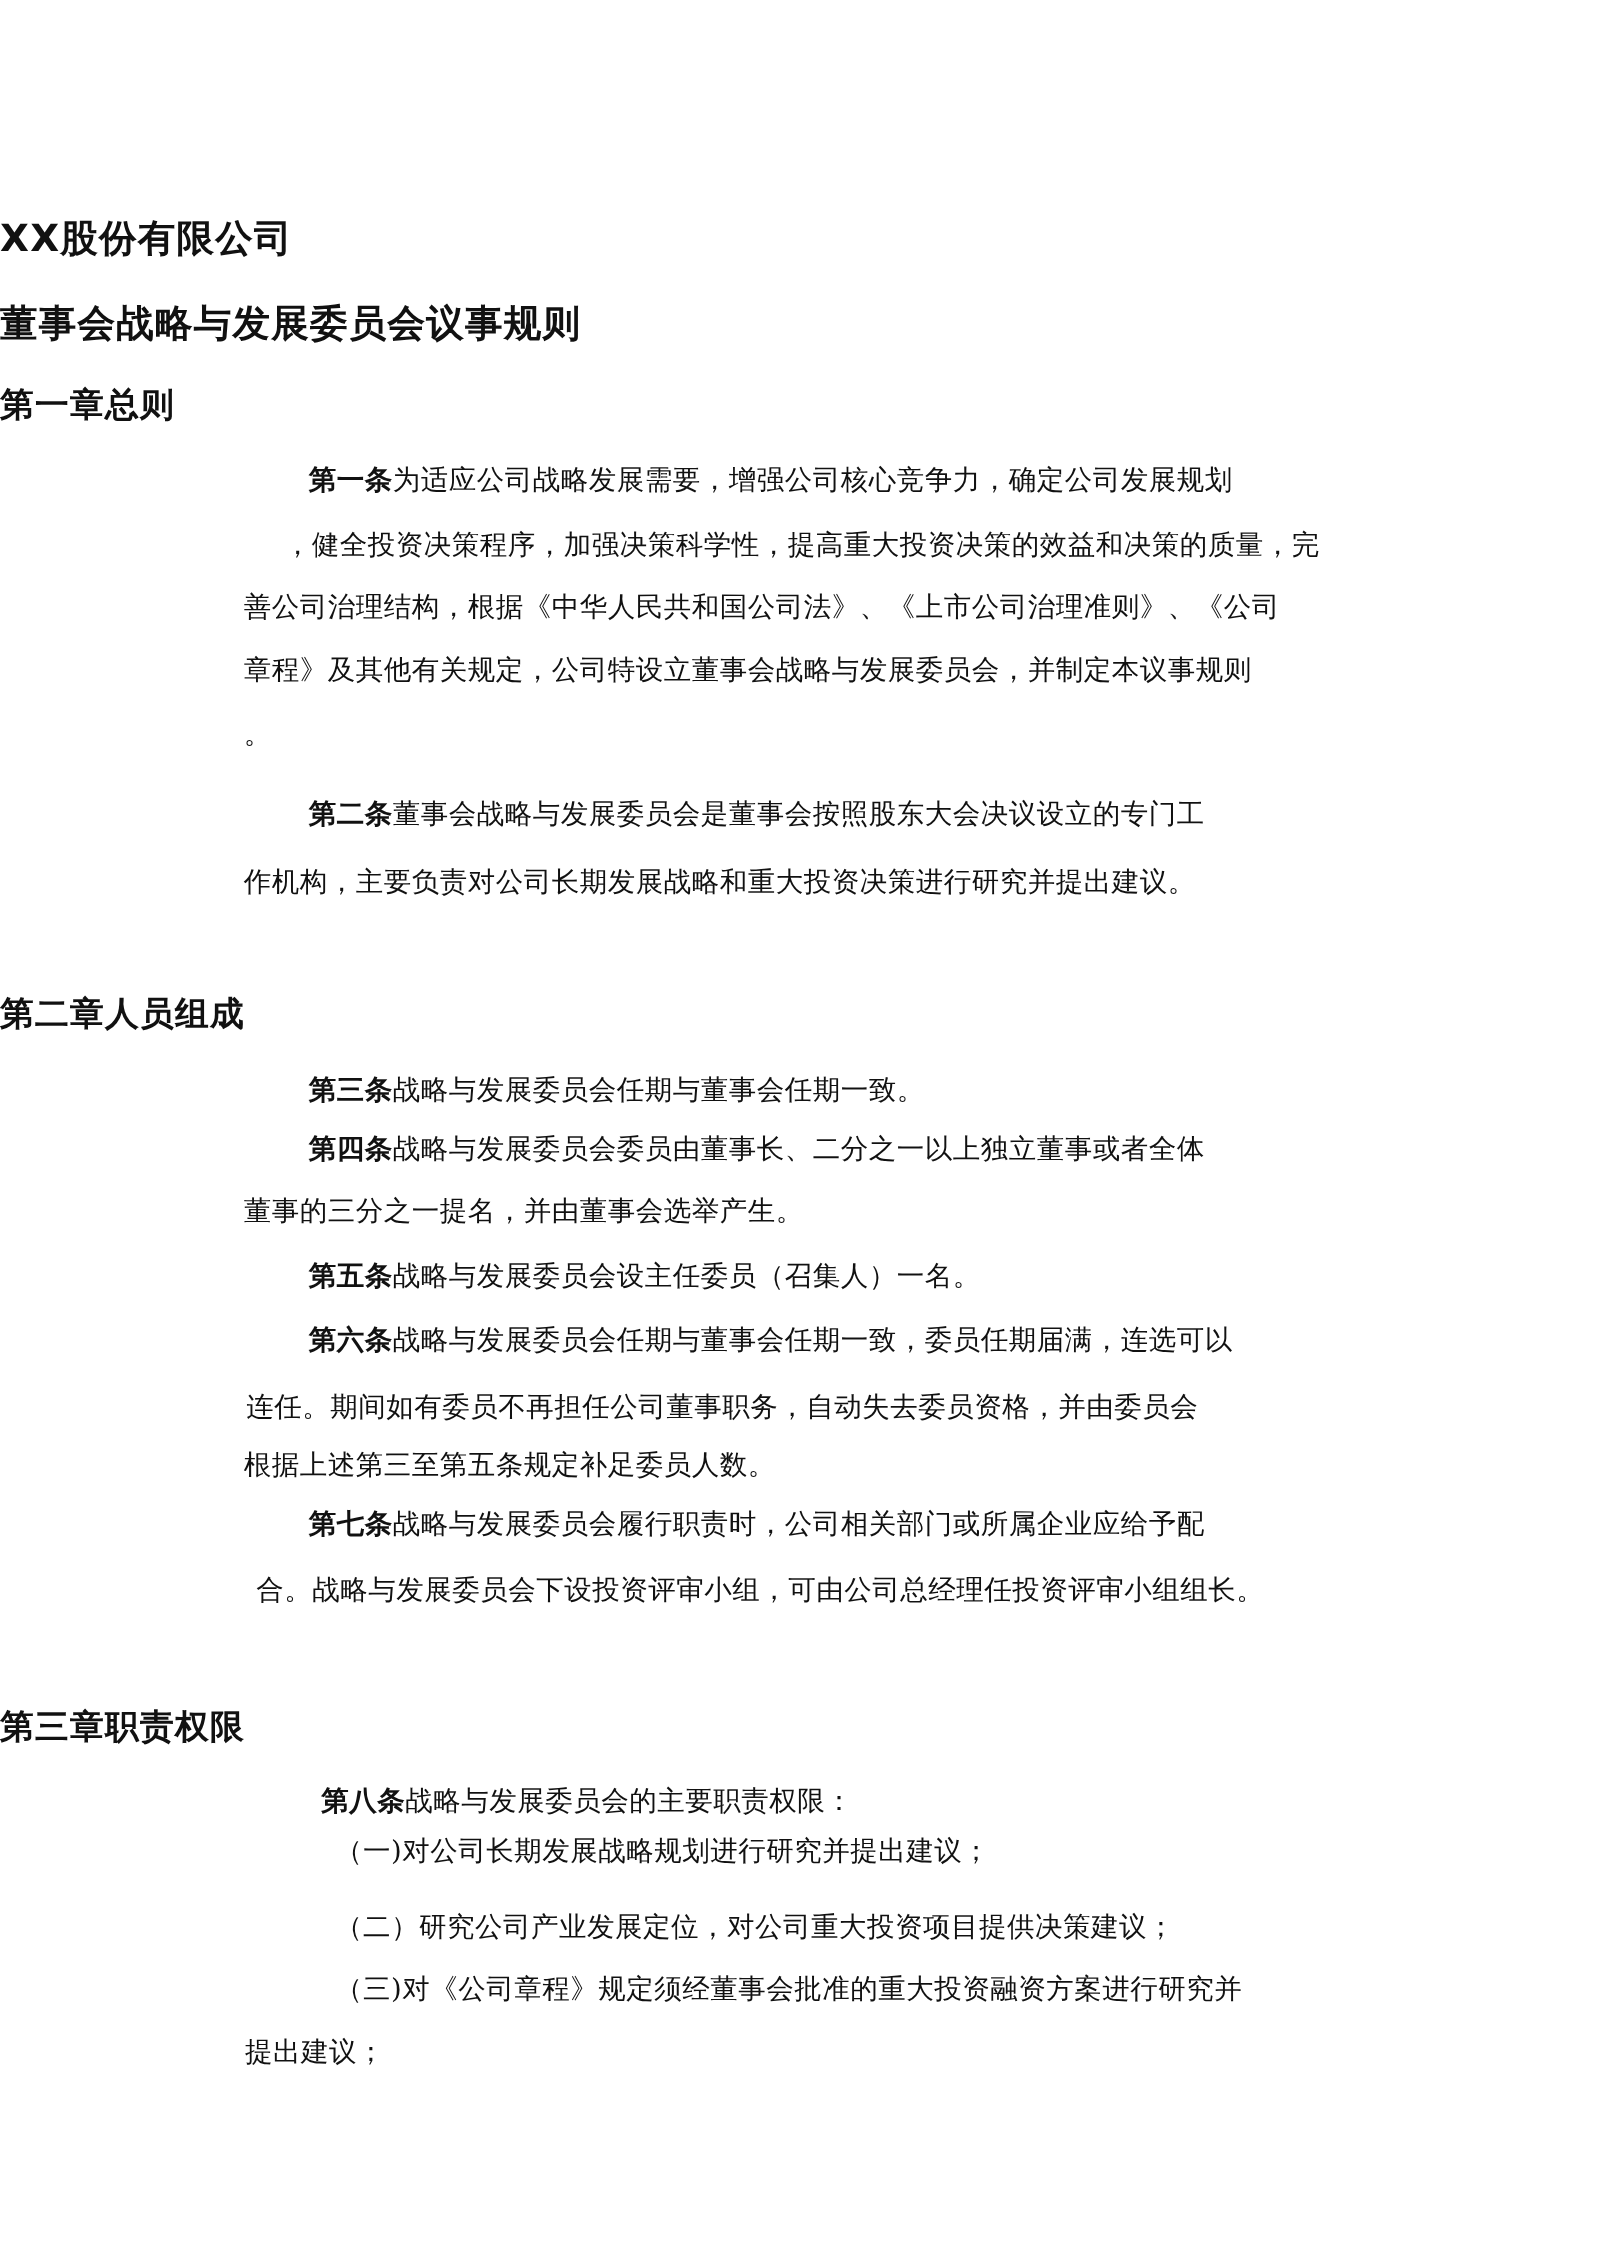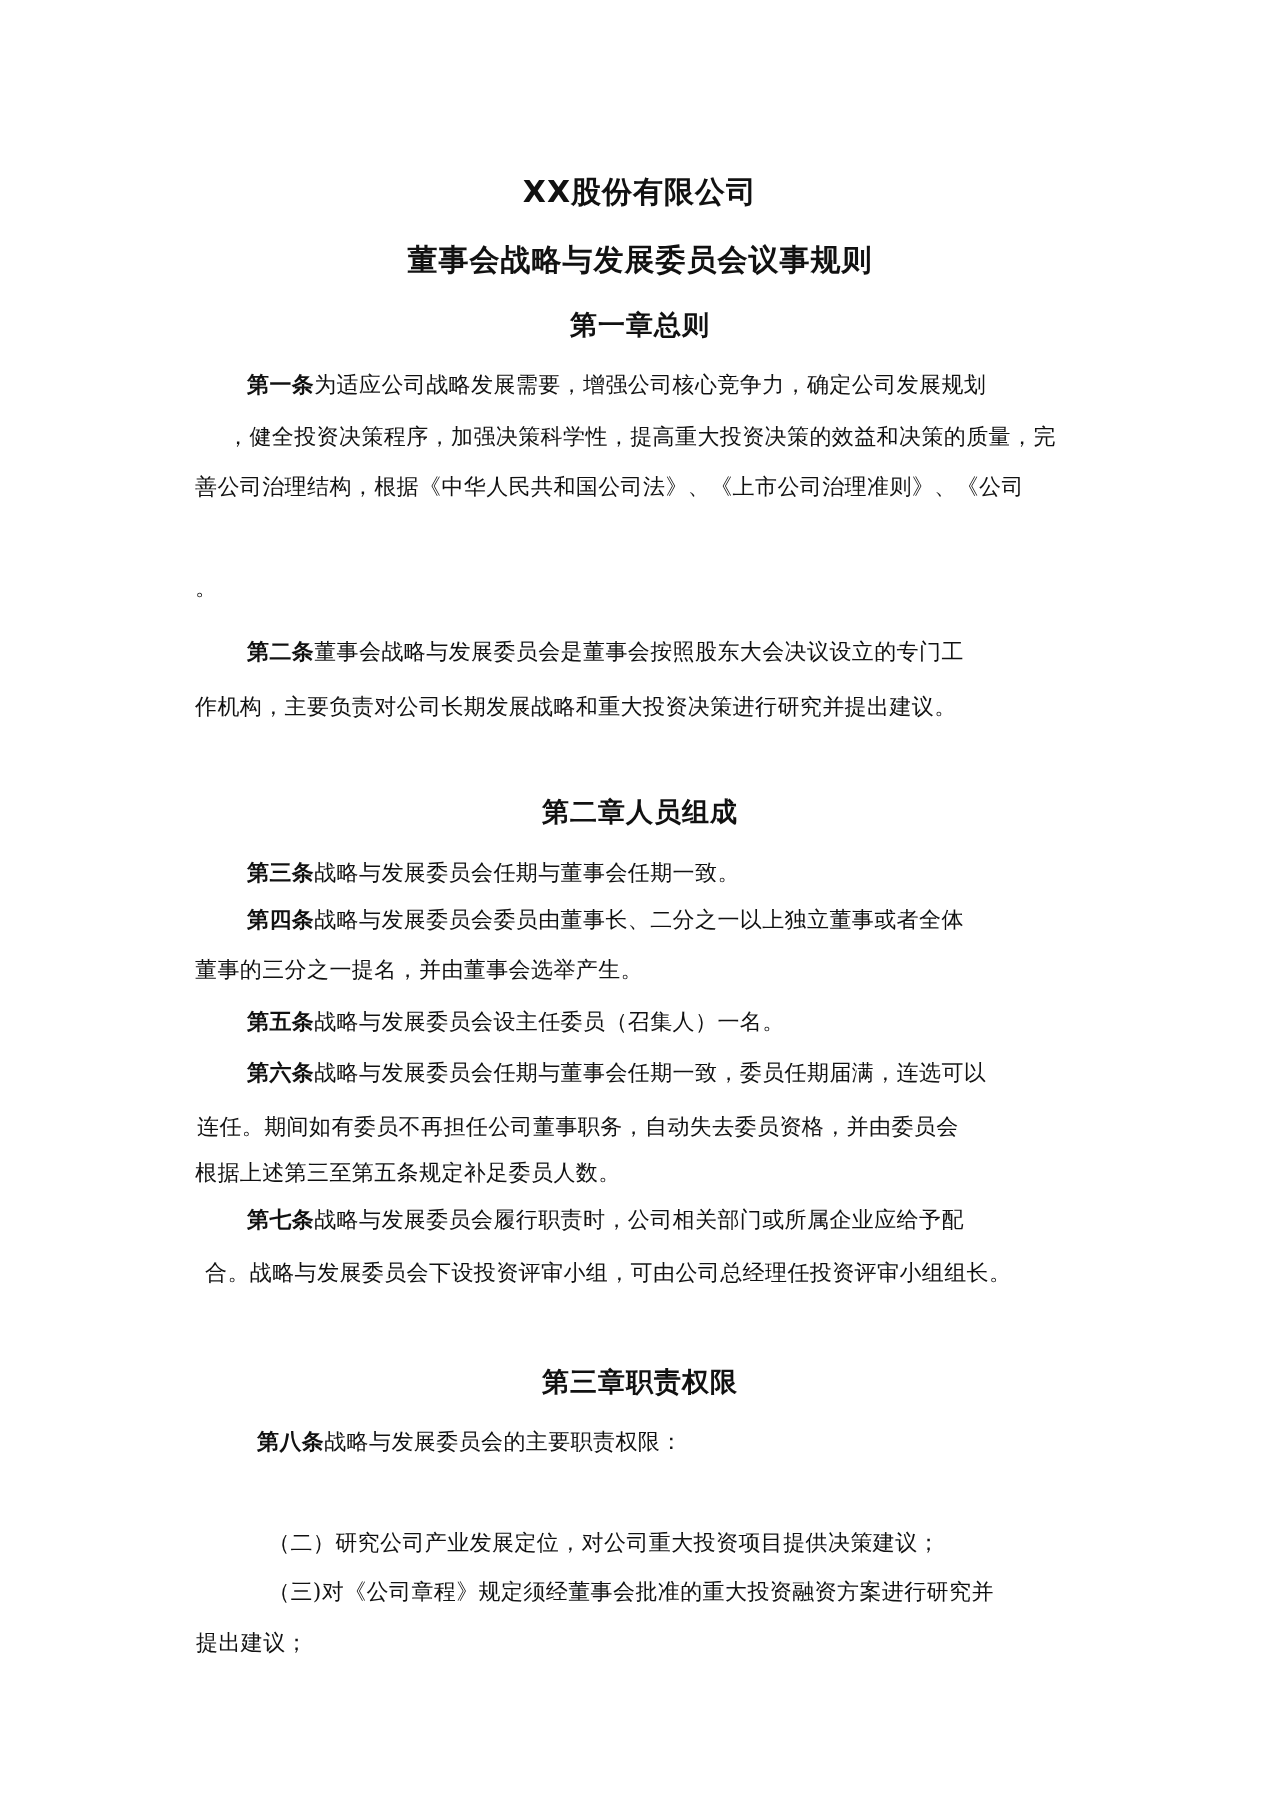--- a/index.html
+++ b/index.html
@@ -27,21 +27,21 @@
       position: absolute;
       white-space: nowrap;
       font-size: 22px;
       line-height: 30px;
       height: 30px;
       letter-spacing: 0.4px;
     }
     .center {
       left: 0;
       width: 1280px;
-      text-align: center;
+      text-align: left;
     }
     .title {
       font-family: "DejaVu Sans", "Liberation Sans", sans-serif;
       font-weight: bold;
       font-size: 30px;
       line-height: 38px;
       height: 38px;
       letter-spacing: 1px;
     }
     .chapter {
@@ -65,20 +65,21 @@
   <div class="line center title" style="top:173px;">XX股份有限公司</div>
   <div class="line center title" style="top:241px;">董事会战略与发展委员会议事规则</div>
 
   <div class="line center chapter" style="top:308px;">第一章总则</div>
 
   <div class="line" style="top:370px; left:247px;">
     <span class="art">第一条</span><span>为适应公司战略发展需要，增强公司核心竞争力，确定公司发展规划</span>
   </div>
   <div class="line" style="top:422px; left:195px;margin-left:32px;">，健全投资决策程序，加强决策科学性，提高重大投资决策的效益和决策的质量，完</div>
   <div class="line" style="top:472px; left:195px;">善公司治理结构，根据《中华人民共和国公司法》、《上市公司治理准则》、《公司</div>
+  <div class="line" style="top:522px; left:195px;">章程》及其他有关规定，公司特设立董事会战略与发展委员会，并制定本议事规则</div>
   <div class="line" style="top:573px; left:195px;">。</div>
 
   <div class="line" style="top:637px; left:247px;">
     <span class="art">第二条</span><span>董事会战略与发展委员会是董事会按照股东大会决议设立的专门工</span>
   </div>
   <div class="line" style="top:692px; left:195px;">作机构，主要负责对公司长期发展战略和重大投资决策进行研究并提出建议。</div>
 
   <div class="line center chapter" style="top:795px;">第二章人员组成</div>
 
   <div class="line" style="top:858px; left:247px;">
@@ -104,17 +105,18 @@
     <span class="art">第七条</span><span>战略与发展委员会履行职责时，公司相关部门或所属企业应给予配</span>
   </div>
   <div class="line" style="top:1258px; left:205px;">合。战略与发展委员会下设投资评审小组，可由公司总经理任投资评审小组组长。</div>
 
   <div class="line center chapter" style="top:1365px;">第三章职责权限</div>
 
   <div class="line" style="top:1427px; left:257px;">
     <span class="art">第八条</span><span>战略与发展委员会的主要职责权限：</span>
   </div>
 
+  <div class="line" style="top:1467px; left:268px;">（一)对公司长期发展战略规划进行研究并提出建议；</div>
   <div class="line" style="top:1528px; left:268px;">（二）研究公司产业发展定位，对公司重大投资项目提供决策建议；</div>
   <div class="line" style="top:1577px; left:268px;">（三)对《公司章程》规定须经董事会批准的重大投资融资方案进行研究并</div>
   <div class="line" style="top:1628px; left:196px;">提出建议；</div>
 
 </div>
 
 </body></html>

